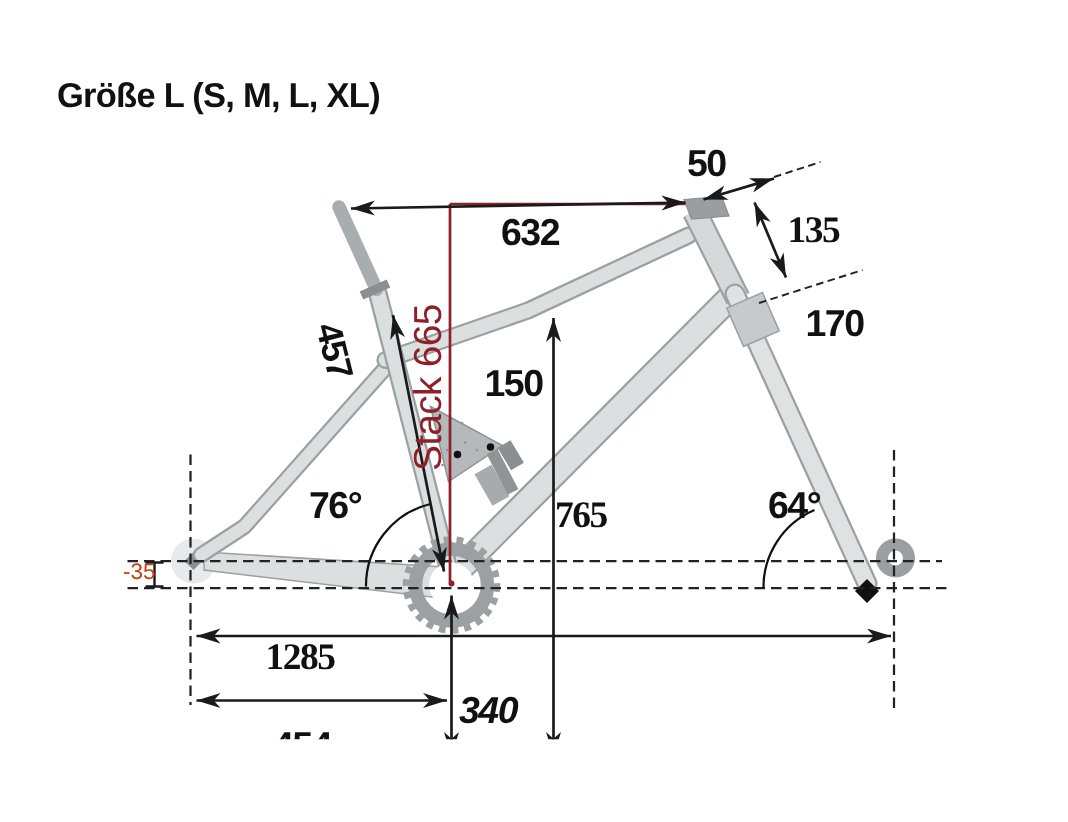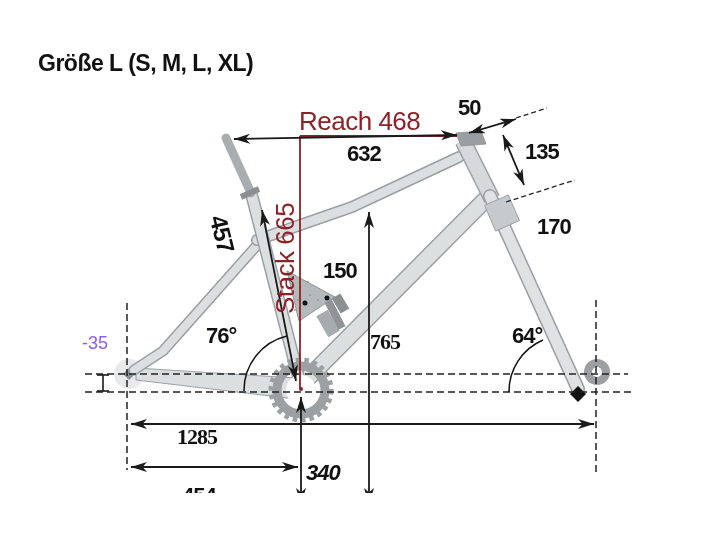--- a/index.html
+++ b/index.html
@@ -3,25 +3,25 @@
 <meta charset="utf-8">
 <style>
   html,body{margin:0;padding:0;background:#fff;}
   .stage{
     position:relative;width:712px;height:493px;background:#ffffff;overflow:hidden;
     font-family:"Liberation Sans","DejaVu Sans",sans-serif;color:#111;
   }
   .stage svg{position:absolute;left:0;top:0;}
   .lbl{position:absolute;white-space:nowrap;line-height:1;color:#111;}
   .title{font-size:23px;font-weight:bold;letter-spacing:-0.5px;}
-  .dim{font-size:22px;font-weight:bold;letter-spacing:-1px;}
+  .dim{font-size:25px;font-weight:bold;letter-spacing:-1px;}
   .red{color:#8e2127;font-weight:normal;font-size:26px;letter-spacing:-0.5px;}
   .stack-v{left:272px;top:314px;transform:rotate(-90deg);transform-origin:0 0;}
   .rot457{left:229px;top:213px;transform:rotate(76deg);transform-origin:0 0;font-size:24px;}
-  .small{font-size:18px;font-weight:normal;color:#8b5cf6;letter-spacing:0;}
+  .small{font-size:15px;font-weight:normal;color:#c2410c;letter-spacing:0;margin-top:40px;}
 </style>
 </head>
 <body>
 
 <div class="stage">
 
   <svg width="712" height="548" viewBox="0 0 712 548">
     <defs>
       <marker id="ah" markerUnits="userSpaceOnUse" markerWidth="18" markerHeight="12" refX="16" refY="5" orient="auto-start-reverse">
         <path d="M16,5 L0,0 L4.5,5 L0,10 Z" fill="#1a1a1a"></path>
@@ -133,28 +133,27 @@
       <g stroke-width="1.6">
         <line x1="103" y1="375" x2="103" y2="391"></line>
         <line x1="97" y1="375" x2="109" y2="375"></line>
         <line x1="97" y1="391" x2="109" y2="391"></line>
       </g>
     </g>
   </svg>
 
   <div class="lbl title" style="left:38px;top:52px;">Größe L (S, M, L, XL)</div>
 
-  <div class="lbl red" style="left:299px;top:108px;">Reach 468</div>
   <div class="lbl red stack-v">Stack 665</div>
 
-  <div class="lbl dim" style="left:347px;top:143px;text-align:center;">632</div>
+  <div class="lbl dim" style="left:334px;top:143px;text-align:center;">632</div>
   <div class="lbl dim" style="left:458px;top:97px;">50</div>
-  <div class="lbl dim" style="left:525px;top:141px;">135</div>
-  <div class="lbl dim" style="left:537px;top:216px;">170</div>
-  <div class="lbl dim" style="left:323px;top:260px;">150</div>
+  <div class="lbl dim" style="left:525px;top:141px;font-family:Liberation Serif, serif;">135</div>
+  <div class="lbl dim" style="left:537px;top:204px;">170</div>
+  <div class="lbl dim" style="left:323px;top:244px;">150</div>
   <div class="lbl dim rot457">457</div>
   <div class="lbl dim" style="left:370px;top:331px;font-family:Liberation Serif, serif;">765</div>
   <div class="lbl dim" style="left:306px;top:462px;font-style:italic;">340</div>
   <div class="lbl dim" style="left:177px;top:426px;font-family:Liberation Serif, serif;">1285</div>
   <div class="lbl dim" style="left:182px;top:485px;">454</div>
   <div class="lbl dim" style="left:206px;top:325px;">76°</div>
   <div class="lbl dim" style="left:512px;top:325px;">64°</div>
   <div class="lbl small" style="left:82px;top:334px;">-35</div>
 
 </div>

